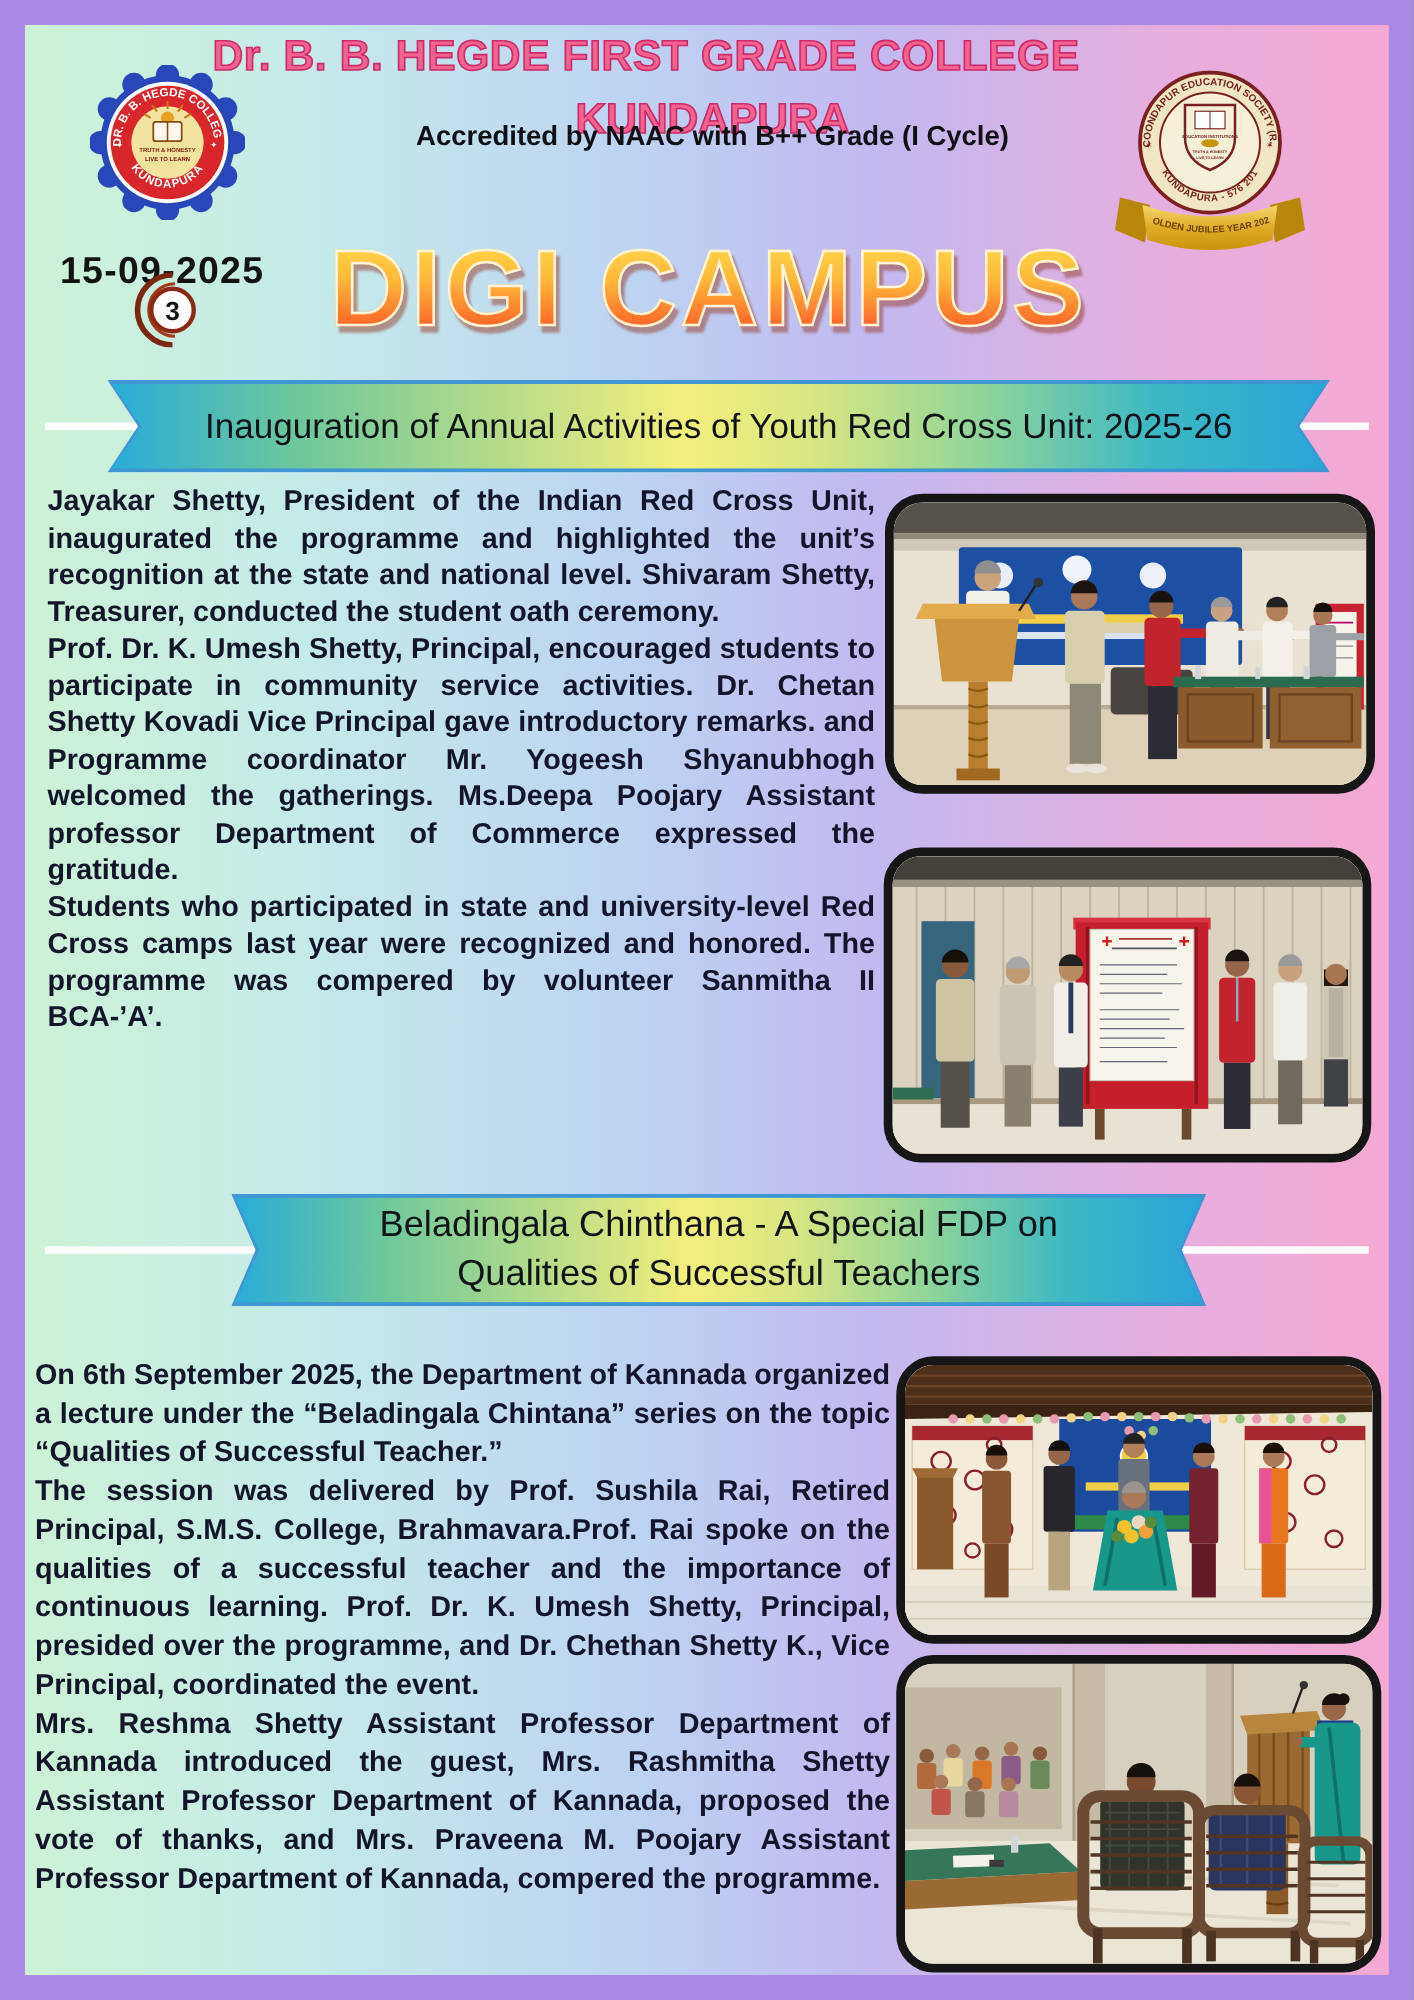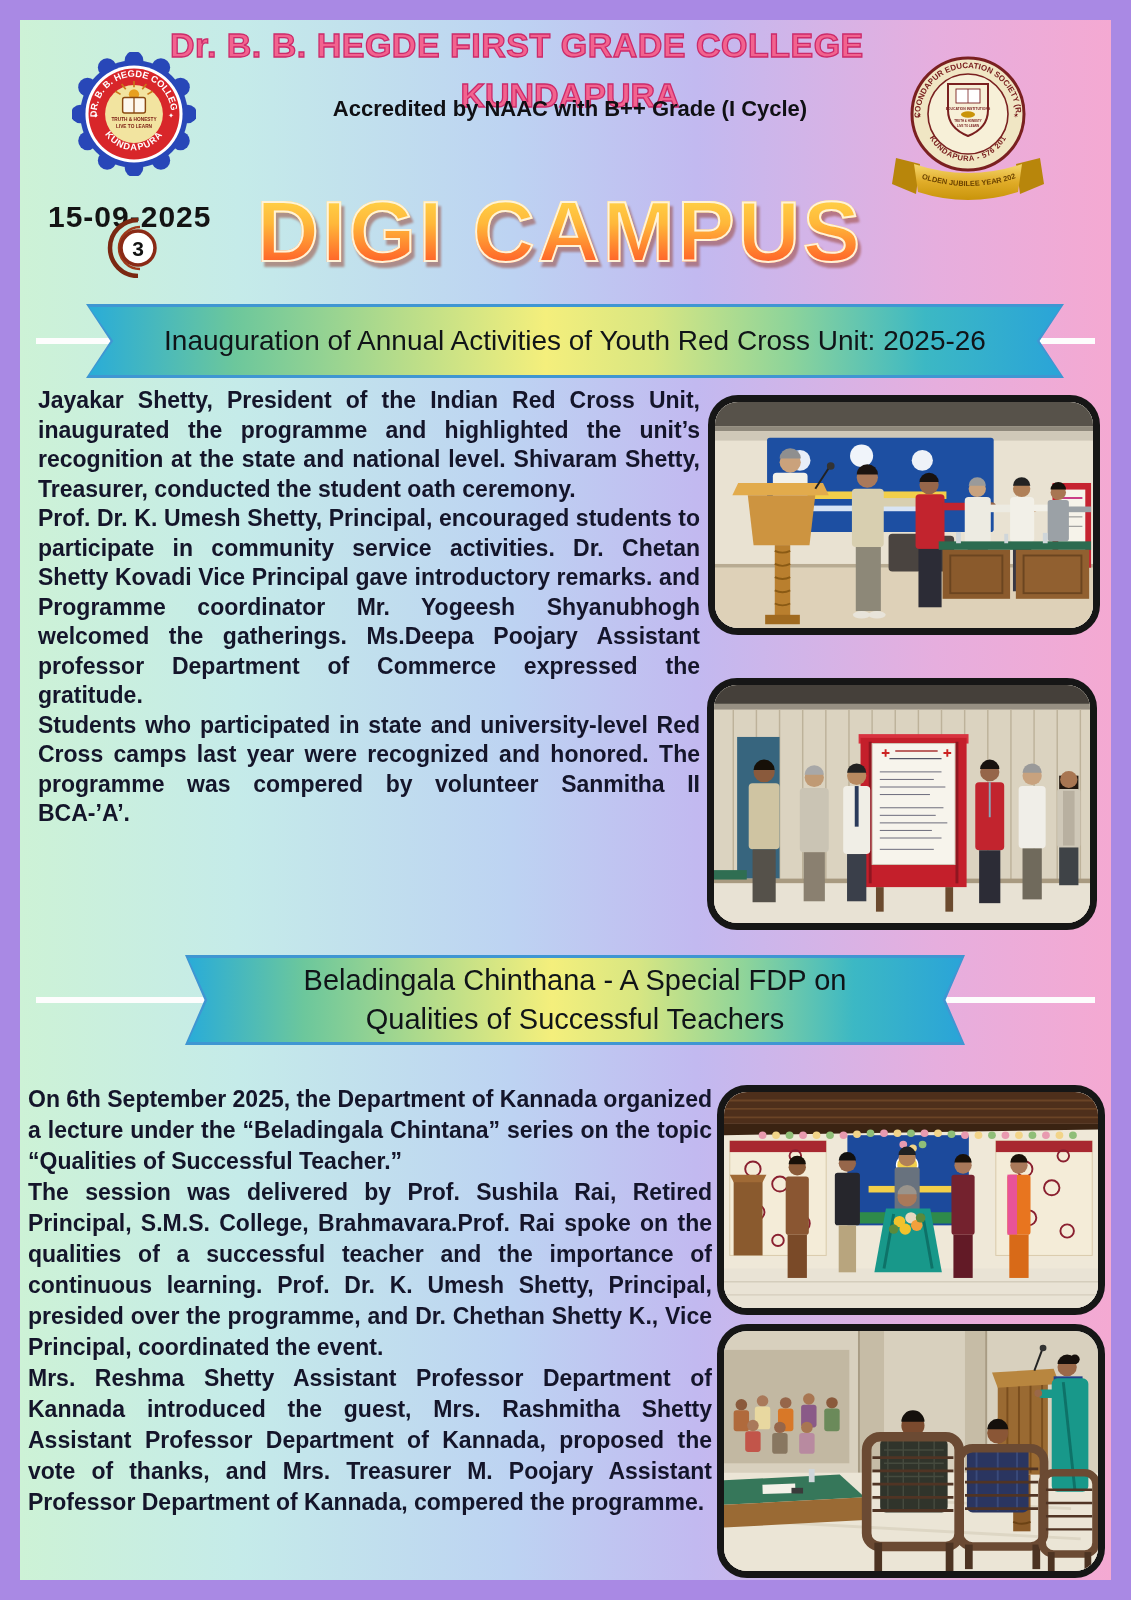--- a/index.html
+++ b/index.html
@@ -4,21 +4,21 @@
 <style>
   html,body{margin:0;padding:0;background:#888;}
   .page{position:relative;width:1131px;height:1600px;background:#a989e4;font-family:"Liberation Sans",sans-serif;overflow:hidden;margin:0 auto;}
   .inner{position:absolute;inset:20px;background:linear-gradient(90deg,#cdf2d6 0%,#c5ebe9 20%,#bdd3f2 45%,#c2b9f0 62%,#e6aede 84%,#f4a9d2 100%);}
   .abs{position:absolute;}
   .college-name{left:150px;width:800px;top:6px;font-size:34px;font-weight:bold;letter-spacing:.5px;color:#f2638f;-webkit-text-stroke:1.3px #cc2a6a;}
   .college-place{left:150px;width:800px;top:56px;text-align:center;font-size:34px;font-weight:bold;color:#f2638f;-webkit-text-stroke:1.3px #cc2a6a;}
   .accred{left:150px;width:800px;top:76px;text-align:center;font-size:22px;font-weight:bold;color:#101014;}
   .society{left:150px;width:800px;top:122px;text-align:center;font-size:22px;font-weight:bold;color:#101014;}
   .date{left:28px;top:156px;font-size:30px;font-weight:bold;color:#131313;letter-spacing:1px;margin-top:24px;}
-  .masthead{left:230px;width:620px;top:162px;text-align:center;font-size:86px;font-weight:bold;letter-spacing:3px;
+  .masthead{left:230px;width:620px;top:162px;text-align:right;font-size:86px;font-weight:bold;letter-spacing:3px;
     background:linear-gradient(180deg,#ffe24f 0%,#ffb83a 42%,#ff6a2a 78%,#f03a20 100%);
     -webkit-background-clip:text;background-clip:text;color:transparent;
     -webkit-text-stroke:2px #fff3d8;
     filter:drop-shadow(3px 5px 1px rgba(150,60,40,.5));}
   .hline{position:absolute;left:16px;right:16px;height:6px;background:#fdfdfd;z-index:1;}
   .banner{z-index:2;}
   .banner .edge{position:absolute;inset:0;background:#3f96d2;clip-path:polygon(0 0,100% 0,97.5% 50%,100% 100%,0 100%,2.5% 50%);}
   .banner .face{position:absolute;inset:3px;background:linear-gradient(90deg,#29acd8 0%,#6cc79c 15%,#b6dc8a 32%,#f4ef7c 47%,#d8e682 58%,#8ed49a 72%,#3cb8c4 86%,#2aa4d8 100%);clip-path:polygon(0 0,100% 0,97.5% 50%,100% 100%,0 100%,2.5% 50%);}
   .banner .label{position:relative;z-index:3;display:flex;flex-direction:column;align-items:center;justify-content:center;height:100%;font-weight:normal;color:#101418;text-align:left;}
   .banner1 .label{font-size:28px;}
@@ -330,21 +330,21 @@
         <div class="face"></div>
       <div class="label">
         <span>Beladingala Chinthana - A Special FDP on</span>
         <span>Qualities of Successful Teachers</span>
       </div>
     </div>
 
     <div class="abs bodycol s2">
       <p>On 6th September 2025, the Department of Kannada organized a lecture under the “Beladingala Chintana” series on the topic “Qualities of Successful Teacher.”</p>
       <p>The session was delivered by Prof. Sushila Rai, Retired Principal, S.M.S. College, Brahmavara.Prof. Rai spoke on the qualities of a successful teacher and the importance of continuous learning. Prof. Dr. K. Umesh Shetty, Principal, presided over the programme, and Dr. Chethan Shetty K., Vice Principal, coordinated the event.</p>
-      <p>Mrs. Reshma Shetty Assistant Professor Department of Kannada introduced the guest, Mrs. Rashmitha Shetty Assistant Professor Department of Kannada, proposed the vote of thanks, and Mrs. Treasurer M. Poojary Assistant Professor Department of Kannada, compered the programme.</p>
+      <p>Mrs. Reshma Shetty Assistant Professor Department of Kannada introduced the guest, Mrs. Rashmitha Shetty Assistant Professor Department of Kannada, proposed the vote of thanks, and Mrs. Praveena M. Poojary Assistant Professor Department of Kannada, compered the programme.</p>
     </div>
 
     <div class="photo" style="left:697px;top:1065px;width:388px;height:230px" aria-label="Faculty group on stage with the felicitated guest speaker holding flowers">
       <svg viewBox="0 0 388 230" preserveAspectRatio="none">
         <rect width="388" height="230" fill="#efe8d8"></rect>
         <rect width="388" height="34" fill="#4e2f1b"></rect>
         <g stroke="#6b4426" stroke-width="2">
             <line x1="0" y1="9" x2="388" y2="9"></line>
             <line x1="0" y1="18" x2="388" y2="18"></line>
             <line x1="0" y1="27" x2="388" y2="27"></line>

